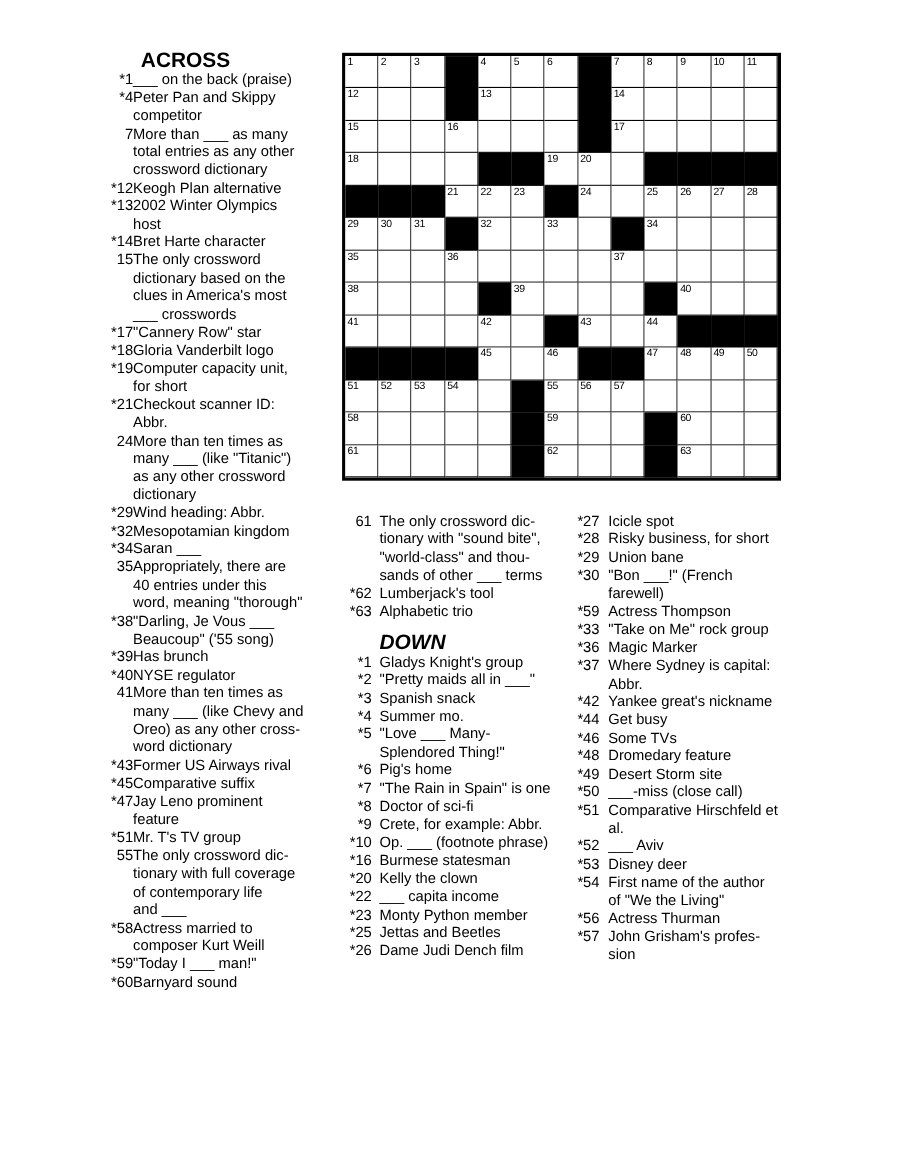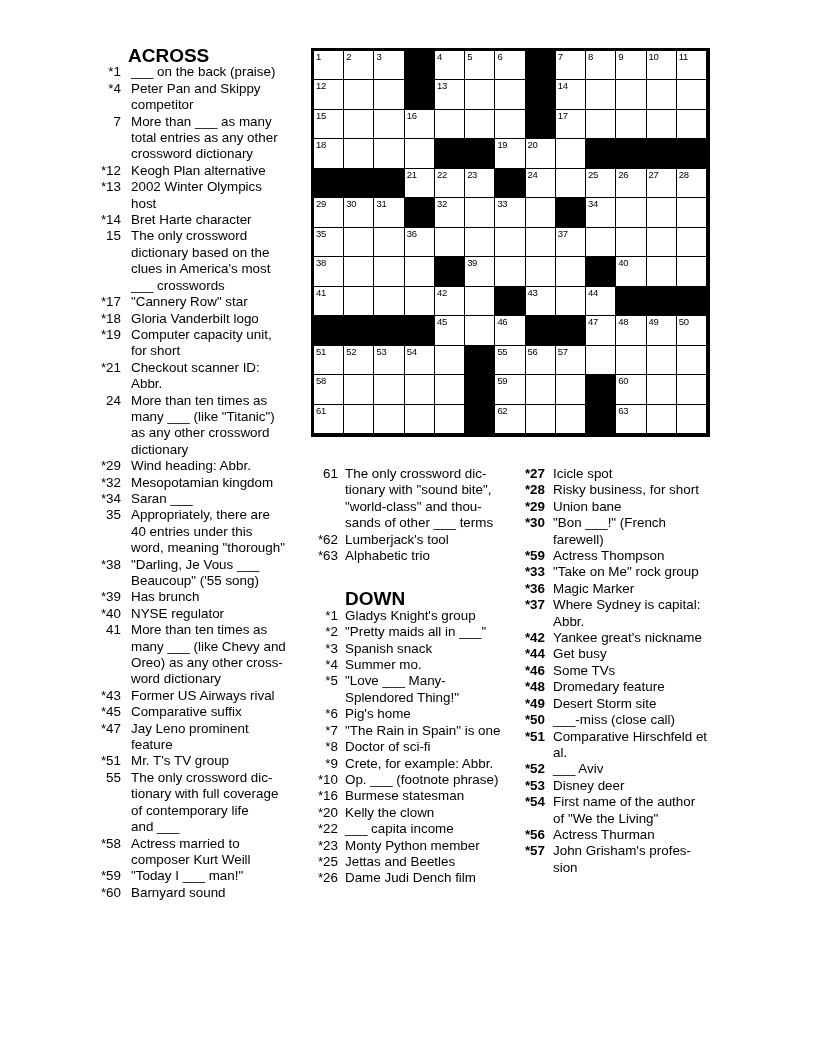--- a/index.html
+++ b/index.html
@@ -12,30 +12,30 @@
 
   
   .clue-col{position:absolute;font-size:13.4px;line-height:16.4px;}
   .list-header{font-weight:bold;font-size:19px;}
   .clue{display:flex;align-items:flex-start;}
   .cnum{flex:none;text-align:right;white-space:nowrap;}
   .ctext{white-space:pre-line;}
 
   .col-left{left:86px;top:48px;width:240px;}
   .col-left .cnum{width:35px;}
-  .col-left .ctext{margin-left:10px;width:190px;}
+  .col-left .ctext{margin-left:0;width:190px;}
   .col-left .list-header{margin-left:42px;}
 
   .col-mid{left:304px;top:466px;width:222px;}
   .col-mid .cnum{width:34px;}
   .col-mid .ctext{margin-left:7px;width:181px;}
-  .col-mid .list-header{margin-left:41px;margin-top:27px;}
+  .col-mid .list-header{margin-left:41px;margin-top:13px;font-style:italic;}
 
   .col-right{left:511px;top:466px;width:232px;}
-  .col-right .cnum{width:34px;font-weight:bold;}
+  .col-right .cnum{width:34px;}
   .col-right .ctext{margin-left:8px;width:190px;}
 
   
   .xw-grid{
     position:absolute;left:311px;top:48px;width:399px;height:389px;
     box-sizing:border-box;border:3px solid #000;background:#fff;
     display:grid;grid-template-columns:repeat(13,1fr);grid-template-rows:repeat(13,1fr);
   }
   .cell{
     box-sizing:border-box;position:relative;background:#fff;

